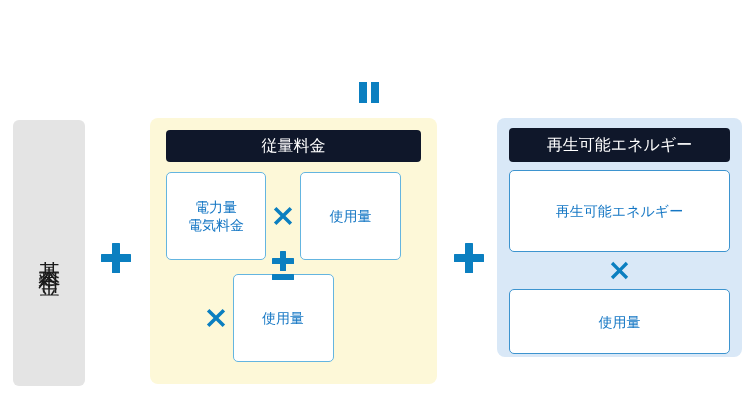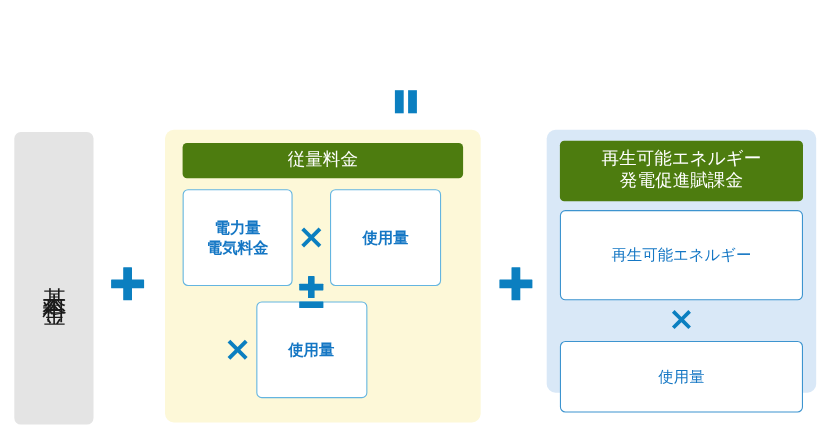--- a/index.html
+++ b/index.html
@@ -104,39 +104,38 @@
     position: absolute;
     left: 150px;
     top: 0px;
     width: 287px;
     height: 266px;
     background: #fdf8d8;
     border-radius: 8px;
     padding: 12px 16px 14px 16px;
   }
   .hdr {
-    background: #4d7c0f;
+    background: #0f172a;
     border-radius: 4px;
     color: #ffffff;
     text-align: center;
     font-size: 16px;
     line-height: 1.28;
     padding: 6px 4px;
   }
   .hdr.tall { padding: 7px 4px; }
 
   .grid2 {
     position: relative;
     margin-top: 10px;
     display: grid;
     grid-template-columns: 100px 34px 101px;
     grid-template-rows: 88px 14px 88px;
     align-items: center;
     justify-items: center;
-    font-weight: bold;
   }
   .cell {
     width: 100%;
     height: 88px;
     background: #ffffff;
     border: 1px solid #64b5e0;
     border-radius: 5px;
     display: flex;
     align-items: center;
     justify-content: center;
@@ -267,21 +266,20 @@
     <span class="op-plus-big plus-right">
       <svg viewBox="0 0 34 34" fill="currentColor">
         <rect x="13" y="2" width="8" height="30" rx="0.5"></rect>
         <rect x="2" y="13" width="30" height="8" rx="0.5"></rect>
       </svg>
     </span>
 
     <div class="panel-levy">
       <div class="hdr tall">
         <span>再生可能エネルギー</span><br>
-        <span>発電促進賦課金</span>
       </div>
 
       <div class="levy-cell unit">
         <span>
           <span>再生可能エネルギー</span><br>
         </span>
       </div>
 
       <div class="levy-x">
         <span class="op-x">

